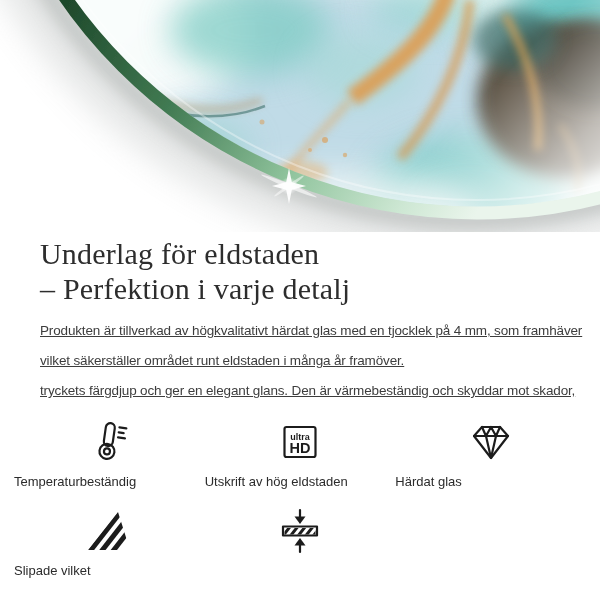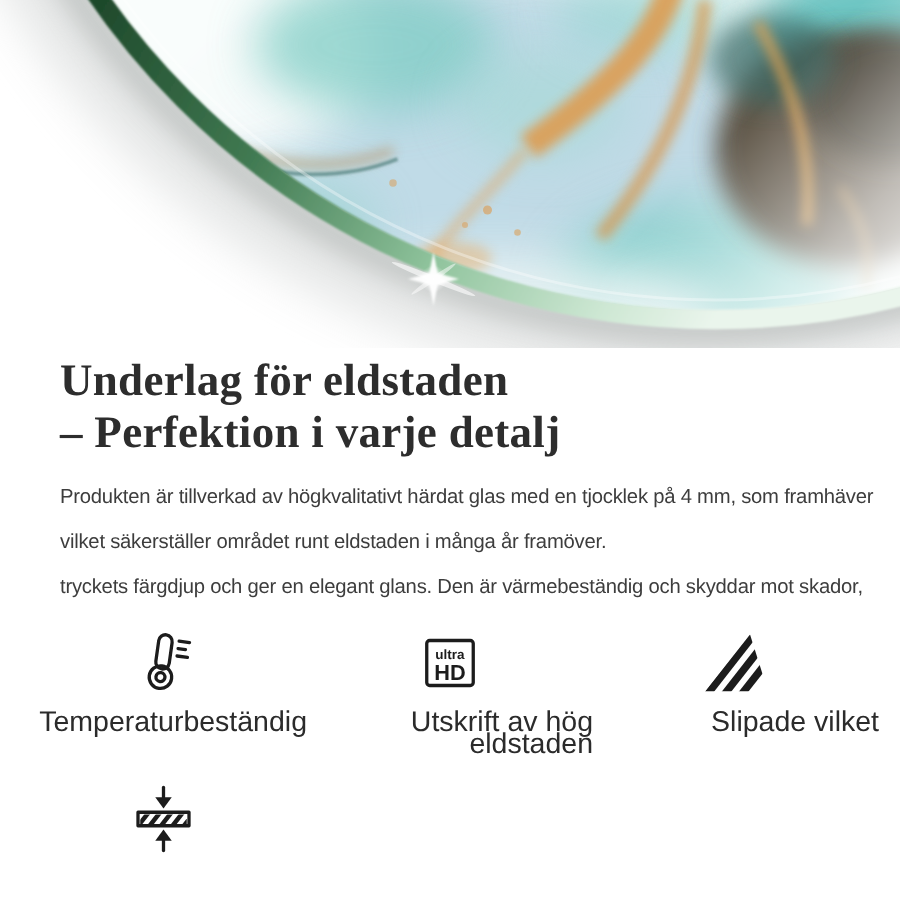--- a/index.html
+++ b/index.html
@@ -1,28 +1,28 @@
 <!DOCTYPE html>
 <html><head>
 <meta charset="utf-8">
 <style>
   html,body{margin:0;padding:0;background:#fff;}
   .page{position:relative;width:600px;height:600px;background:#ffffff;overflow:hidden;
         font-family:"Liberation Sans",sans-serif;color:#2e2e2e;}
   .hero{position:absolute;top:0;left:0;width:600px;height:232px;overflow:hidden;}
   .hero svg{display:block;}
   .content{position:absolute;top:232px;left:0;width:600px;}
-  h1{margin:4px 40px 0;font-family:"Liberation Serif",serif;font-weight:700;
+  h1{margin:4px 40px 0;font-family:"Liberation Serif",serif;font-weight:400;
      font-size:30px;line-height:35px;color:#2d2d2d;letter-spacing:0.2px;}
   .para{margin:10px 40px 0;font-size:13.5px;line-height:30px;color:#3d3d3d;letter-spacing:-0.15px;}
-  .para .pline{display:block;white-space:nowrap;}
+  .para .pline{display:block;white-space:nowrap;text-decoration:underline;}
   .features{display:grid;grid-template-columns:repeat(3,1fr);margin:12px 14px 0;row-gap:18px;}
-  .feature{text-align:right;}
+  .feature{text-align:left;}
   .ficon{height:48px;display:flex;align-items:center;justify-content:center;margin-bottom:8px;}
-  .flabel{font-size:19px;line-height:15px;color:#2b2b2b;}
+  .flabel{font-size:13px;line-height:15px;color:#2b2b2b;}
   .icon-stroke{stroke:#1c1c1c;fill:none;stroke-width:2.2;stroke-linecap:round;stroke-linejoin:round;}
   .icon-fill{fill:#1c1c1c;stroke:none;}
   .uhd-small{font-family:"Liberation Sans",sans-serif;font-weight:700;font-size:9px;fill:#1c1c1c;}
   .uhd-big{font-family:"Liberation Sans",sans-serif;font-weight:700;font-size:14.5px;fill:#1c1c1c;}
 </style>
 </head>
 <body>
 
 <div class="page">
 
@@ -145,20 +145,31 @@
           <svg width="46" height="48" viewBox="0 0 46 48">
             <rect x="7.5" y="9" width="31" height="30" rx="2" class="icon-stroke" stroke-width="2.6"></rect>
             <text x="23" y="21.5" text-anchor="middle" class="uhd-small">ultra</text>
             <text x="23" y="35" text-anchor="middle" class="uhd-big">HD</text>
           </svg>
         </div>
         <div class="flabel">Utskrift av hög eldstaden</div>
       </div>
 
 
+      <div class="feature">
+        <div class="ficon">
+          <svg width="44" height="46" viewBox="0 0 44 46">
+            <path d="M5 17 L13 8 H31 L39 17 L22 39 Z" class="icon-stroke" stroke-width="2"></path>
+            <path d="M5 17 H39" class="icon-stroke" stroke-width="1.6"></path>
+            <path d="M13 8 L17 17 L22 8 L27 17 L31 8" class="icon-stroke" stroke-width="1.6"></path>
+            <path d="M17 17 L22 39 M27 17 L22 39" class="icon-stroke" stroke-width="1.6"></path>
+          </svg>
+        </div>
+        <div class="flabel">Härdat glas</div>
+      </div>
 
       <div class="feature">
         <div class="ficon">
           <svg width="48" height="48" viewBox="0 0 48 48">
             <defs>
                 <clipPath id="triClip">
                   <polygon points="3,43 33,5 45,43"></polygon>
                 </clipPath>
               </defs>
             <g clip-path="url(#triClip)">

